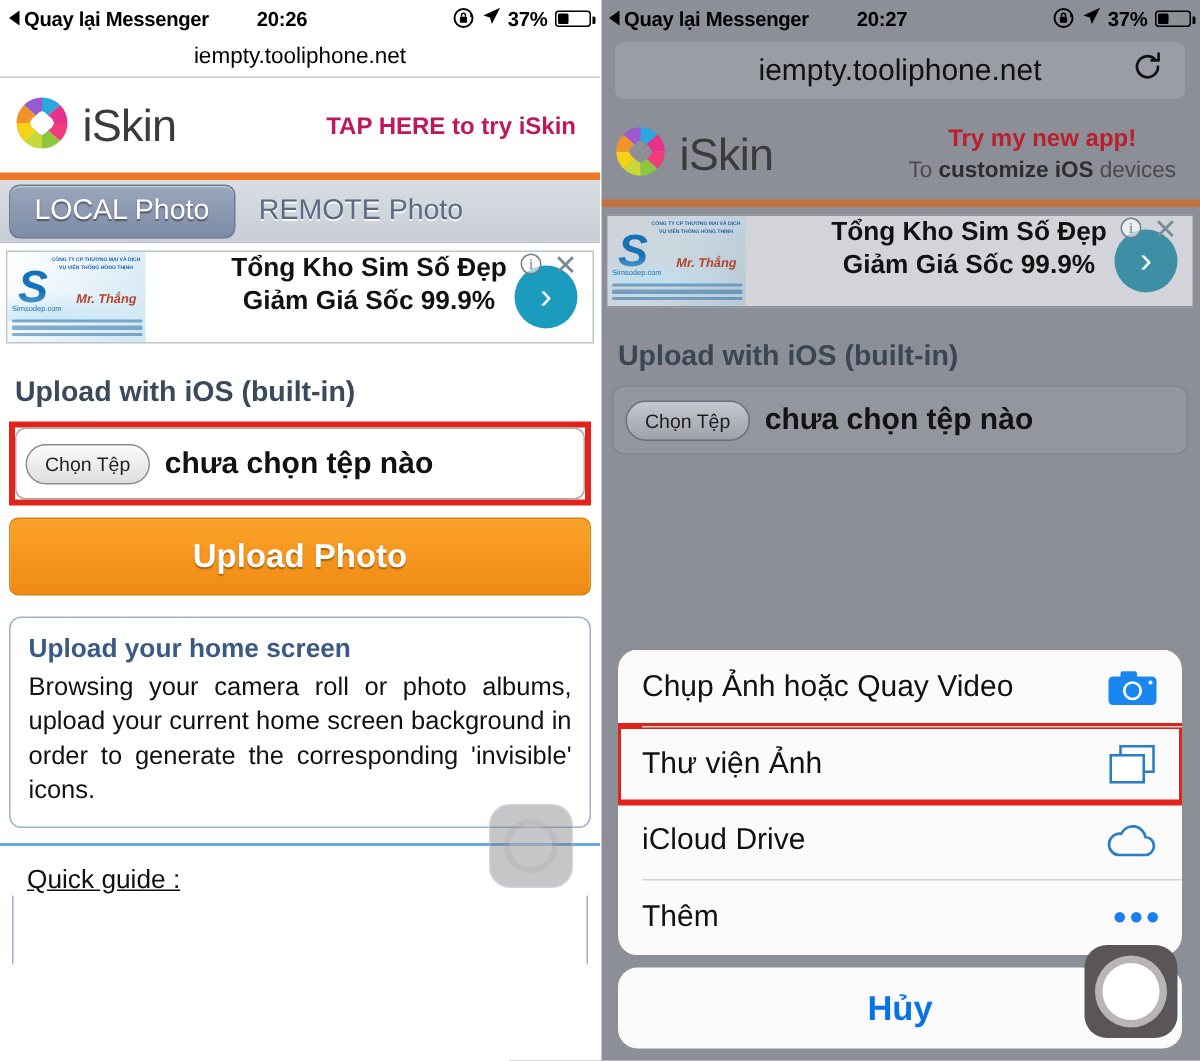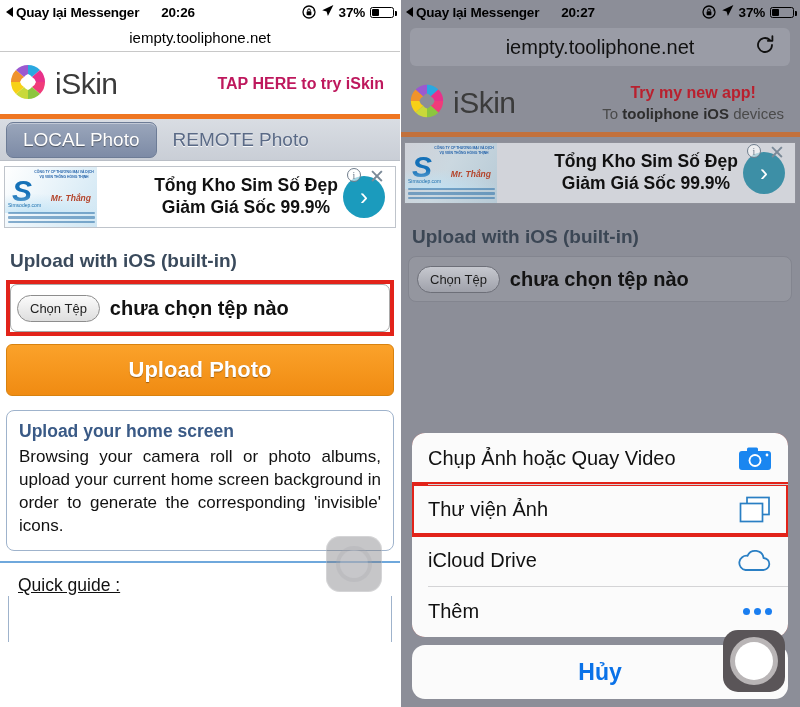--- a/index.html
+++ b/index.html
@@ -23,21 +23,21 @@
     padding: 0 6px; font-size: 13.5px; font-weight: bold; color: #000;
     letter-spacing: -0.2px;
   }
   .sb-back { display: flex; align-items: center; gap: 3px; }
   .sb-tri {
     width: 0; height: 0;
     border-top: 5px solid transparent;
     border-bottom: 5px solid transparent;
     border-right: 7px solid #000;
   }
-  .sb-time { margin-left: 22px; font-weight: bold; }
+  .sb-time { margin-left: 32px; font-weight: bold; }
   .sb-right { margin-left: auto; display: flex; align-items: center; gap: 5px; }
   .icon-lockrot { width: 14px; height: 14px; position: relative; }
   .icon-lockrot svg { display: block; }
   .sb-pct { font-weight: bold; font-size: 13.5px; }
   .battery {
     width: 24px; height: 11px; border: 1.6px solid #000; border-radius: 2.5px;
     position: relative; padding: 1px;
   }
   .battery::after {
     content: ""; position: absolute; right: -4px; top: 3px;
@@ -123,21 +123,21 @@
   }
   .ad-thumb .lines i {
     display: block; height: 2.4px; margin-bottom: 2px;
     background: #2a6fa8; opacity: .55; border-radius: 1px;
   }
   .ad-thumb .wave {
     position: absolute; bottom: 14px; left: -6px; right: -6px; height: 20px;
     background: radial-gradient(ellipse at 30% 120%, #bfe2f5 0%, rgba(255,255,255,0) 70%);
   }
   .ad-body {
-    flex: 1; display: flex; flex-direction: column; justify-content: center;
+    flex: 1; display: flex; flex-direction: column; justify-content: flex-start;
     align-items: center; text-align: center;
   }
   .ad-body .l1, .ad-body .l2 {
     font-size: 17.5px; font-weight: bold; color: #111; line-height: 1.25;
   }
   .ad-arrow {
     position: absolute; right: 10px; top: 50%; transform: translateY(-50%);
     width: 42px; height: 42px; border-radius: 50%;
     background: #1b9bbd; color: #fff; display: flex;
     align-items: center; justify-content: center; font-size: 24px;
@@ -435,21 +435,21 @@
               <path d="M-12,12 A17,17 0 0 1 -17,0 L-8,0 A8,8 0 0 0 -4,5 Z" fill="#f7d117"></path>
               <path d="M-17,0 A17,17 0 0 1 -12,-12 L-4,-5 A8,8 0 0 0 -8,0 Z" fill="#f0932b"></path>
               <path d="M-12,-12 A17,17 0 0 1 0,-17 L0,-8 A8,8 0 0 0 -4,-5 Z" fill="#9b59d0"></path>
             </g>
           </svg>
         </span>
         <span class="logo-text">iSkin</span>
       </div>
       <div class="promo">
         <div class="promo-r1">Try my new app!</div>
-        <div class="promo-r2"><span>To </span><b>tooliphone iOS</b><span> devices</span></div>
+        <div class="promo-r2"><span>To </span><b>customize iOS</b><span> devices</span></div>
       </div>
     </div>
 
     <div class="orange-rule r"></div>
 
     <div class="ad" style="background:#c9cbd2;border-color:#8f919a;">
       <div class="ad-thumb" style="background:linear-gradient(120deg,#cfd1d8 0%,#cbd8e0 45%,#b7cad6 100%);">
         <div class="co">CÔNG TY CP THƯƠNG MẠI VÀ DỊCH VỤ VIỄN THÔNG HỒNG THỊNH</div>
         <div class="swoosh">S</div>
         <div class="wave"></div>

